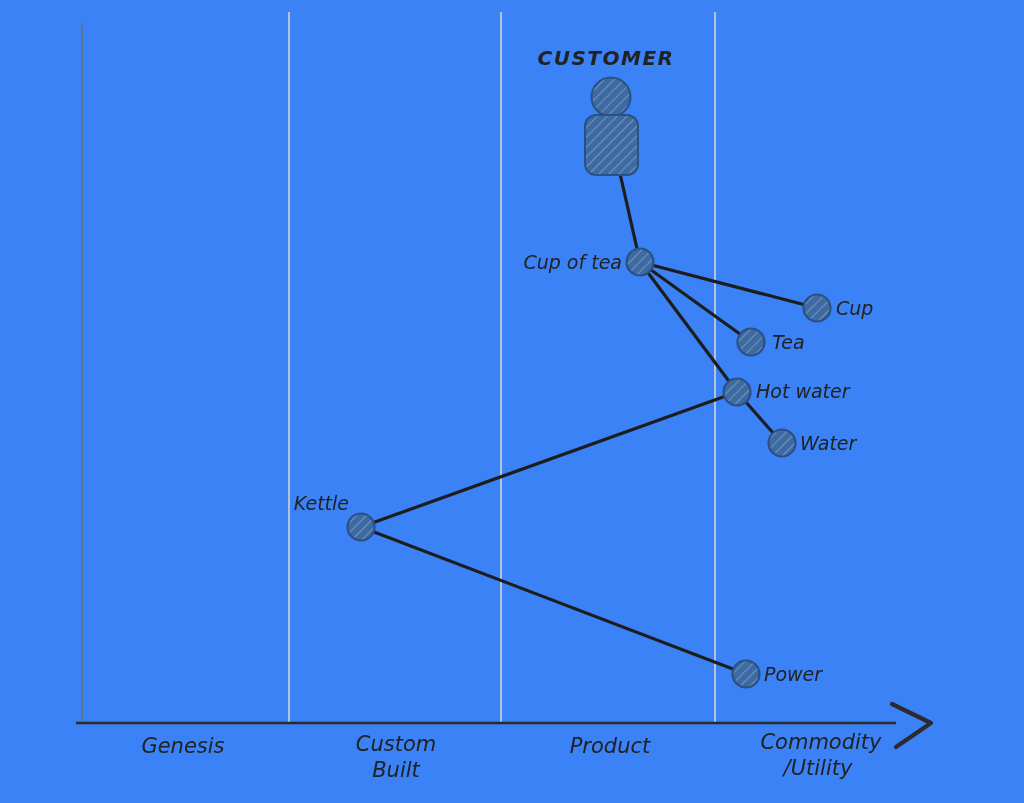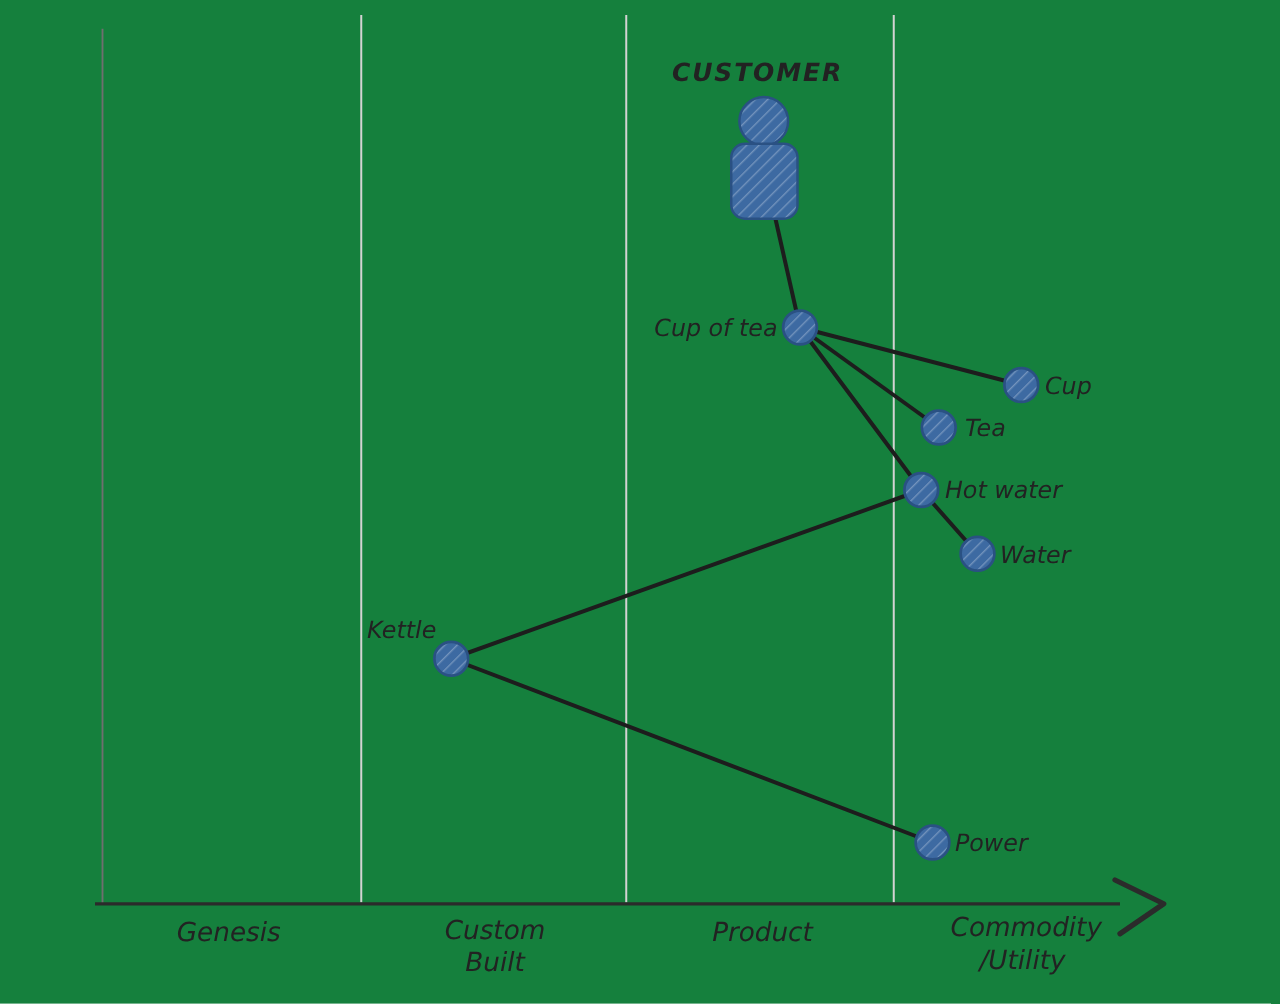--- a/index.html
+++ b/index.html
@@ -8,21 +8,21 @@
     background: #ffffff;
     width: 1024px;
     height: 803px;
     overflow: hidden;
     font-family: "DejaVu Sans", sans-serif;
   }
   .canvas {
     position: relative;
     width: 1024px;
     height: 803px;
-    background: #15803d;
+    background: #3b82f6;
   }
   svg { display: block; }
 
   
   .gridline { stroke: #d3d3d3; stroke-width: 1.6; }
   .y-axis   { stroke: #6f6f6f; stroke-width: 1.5; }
   .x-axis   { stroke: #2b2b2b; stroke-width: 2.6; }
   .arrowhead {
     stroke: #2b2b2b; stroke-width: 4.2; fill: none;
     stroke-linecap: round; stroke-linejoin: round;

